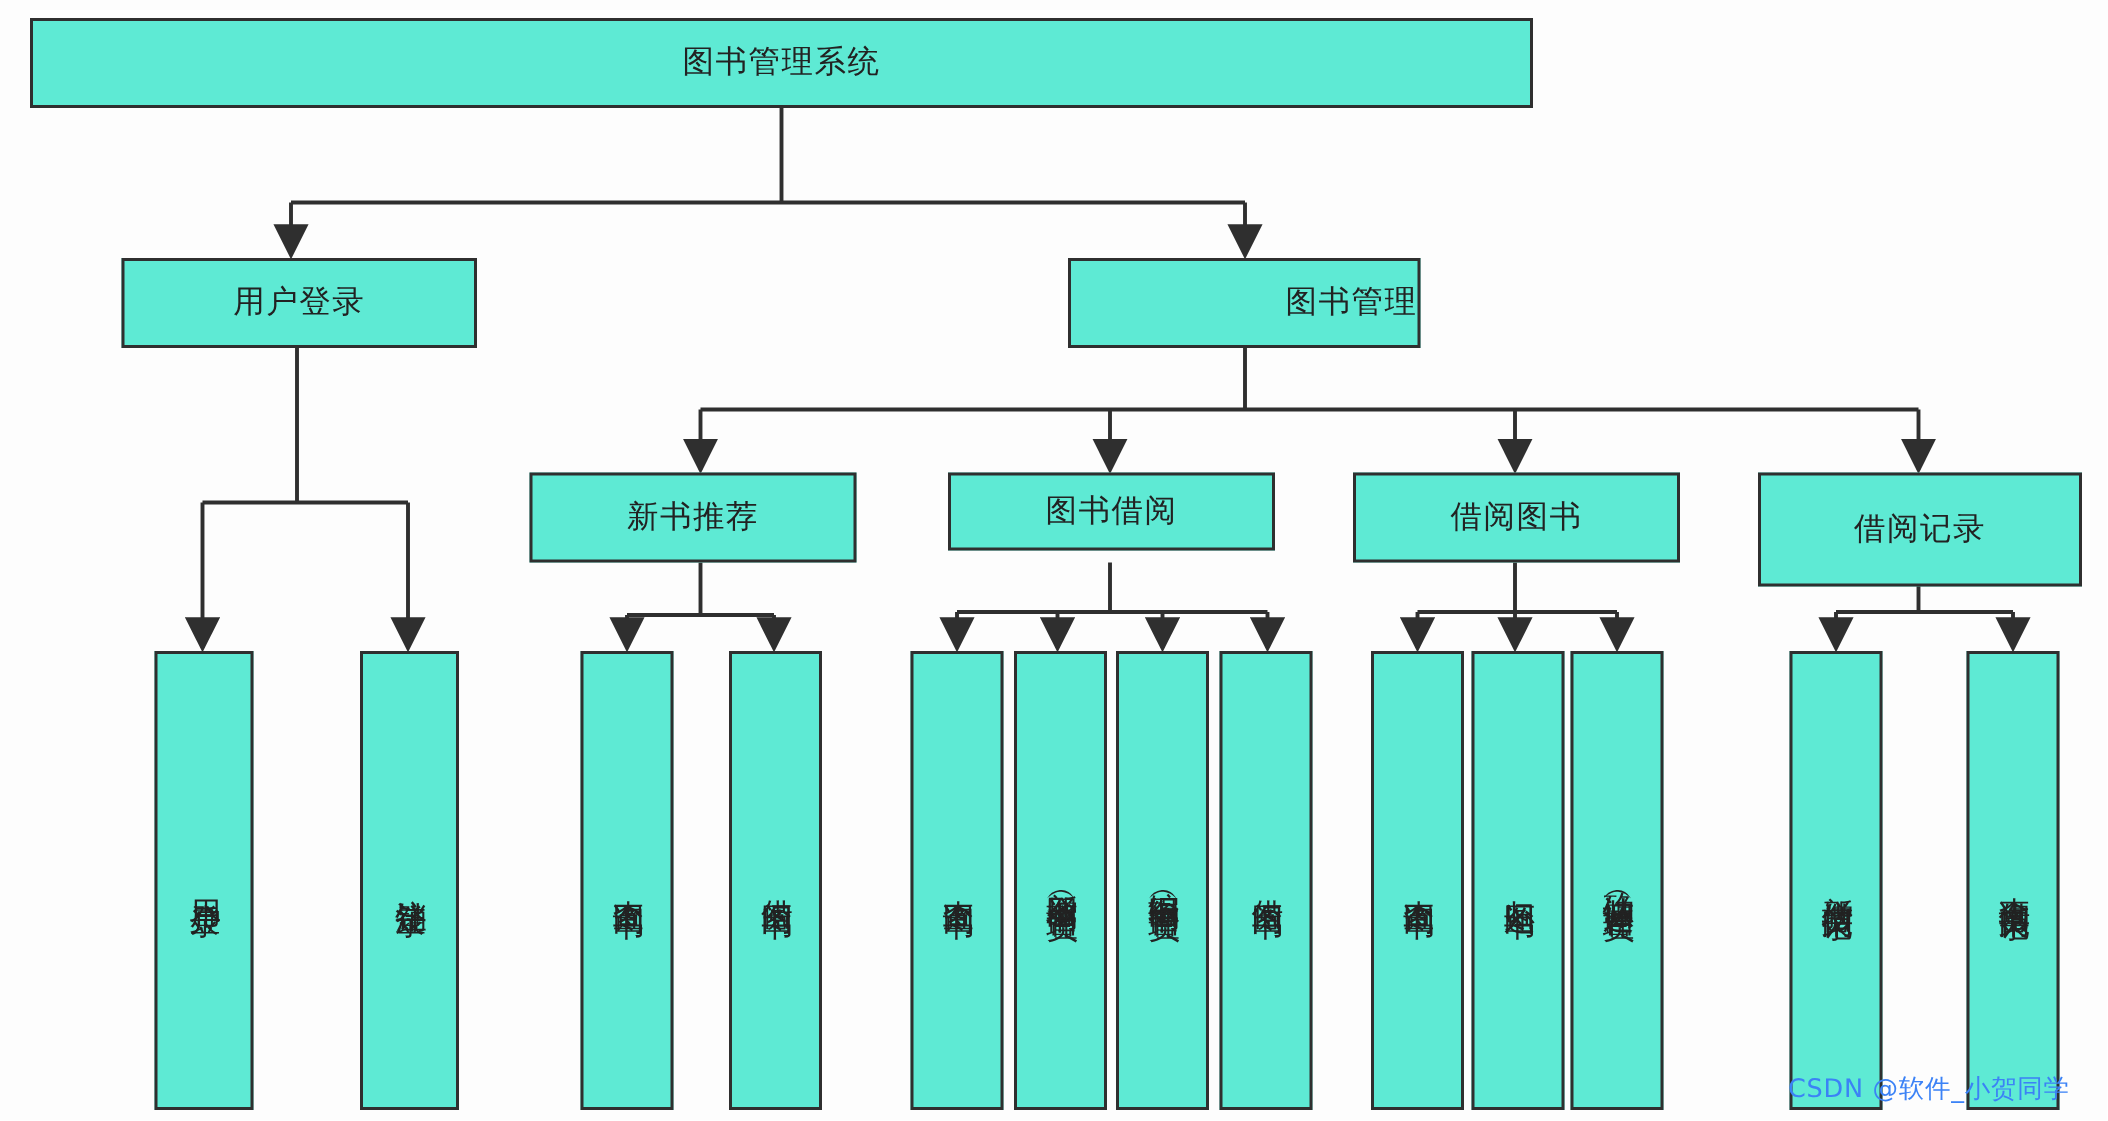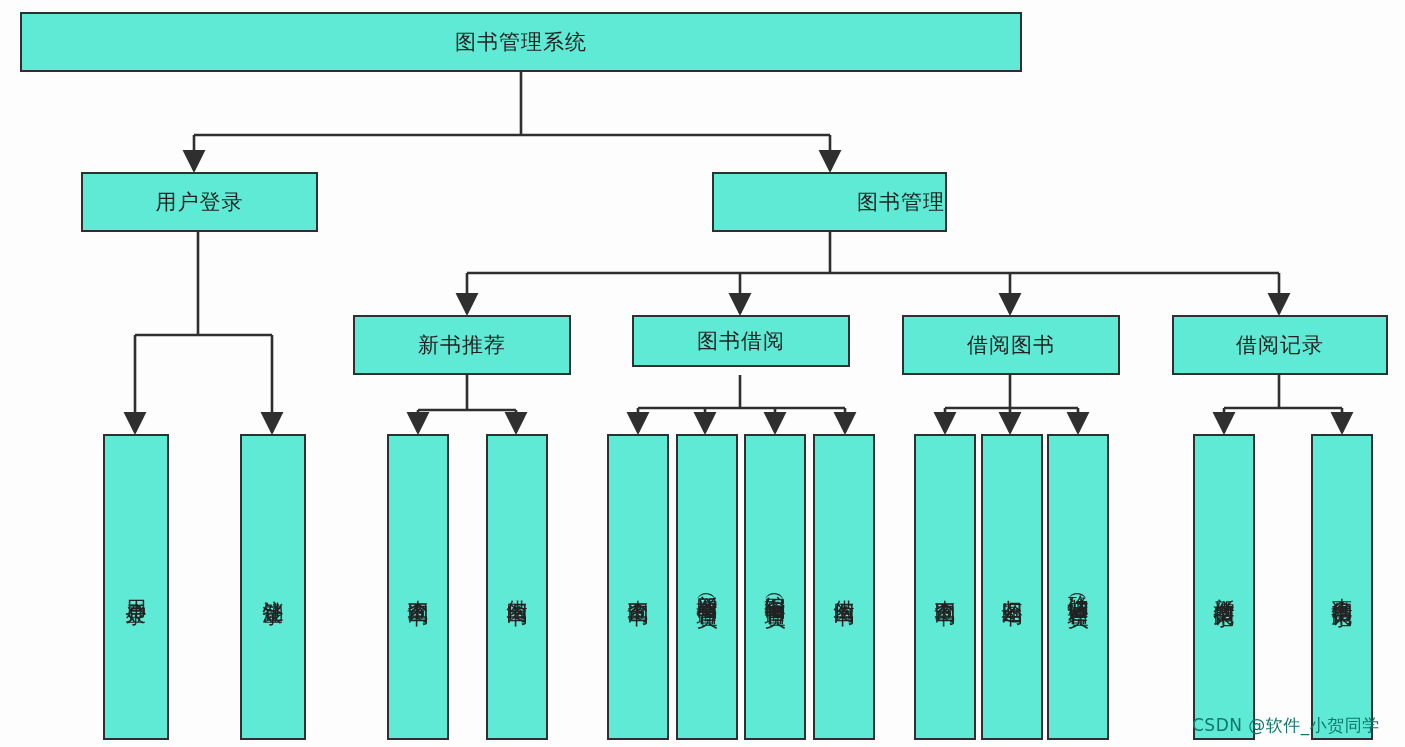--- a/index.html
+++ b/index.html
@@ -55,21 +55,21 @@
     writing-mode: vertical-rl;
     text-orientation: upright;
     display: block;
     max-height: 100%;
   }
   .watermark {
     position: absolute;
     left: 1192px;
     top: 714px;
     font-size: 17px;
-    color: #0f766e;
+    color: #3b82f6;
     letter-spacing: 0.5px;
     z-index: 5;
     white-space: nowrap;
     font-family: "DejaVu Sans", "Liberation Sans", sans-serif;
   }
 </style>
 </head>
 <body>
 
 <div id="canvas">
@@ -137,21 +137,21 @@
 
   <div class="node h-label" style="left:353px; top:315px; width:218px; height:60px;">
     <span>新书推荐</span>
   </div>
   <div class="node h-label" style="left:632px; top:315px; width:218px; height:52px;">
     <span>图书借阅</span>
   </div>
   <div class="node h-label" style="left:902px; top:315px; width:218px; height:60px;">
     <span>借阅图书</span>
   </div>
-  <div class="node h-label" style="left:1172px; top:315px; width:216px; height:60px;">
+  <div class="node h-label" style="left:1172px; top:315px; width:216px; height:76px;">
     <span>借阅记录</span>
   </div>
 
   <div class="node v-label" style="left:103px; top:434px; width:66px; height:306px;">
     <span>用户登录</span>
   </div>
   <div class="node v-label" style="left:240px; top:434px; width:66px; height:306px;">
     <span>注销登录</span>
   </div>
 

